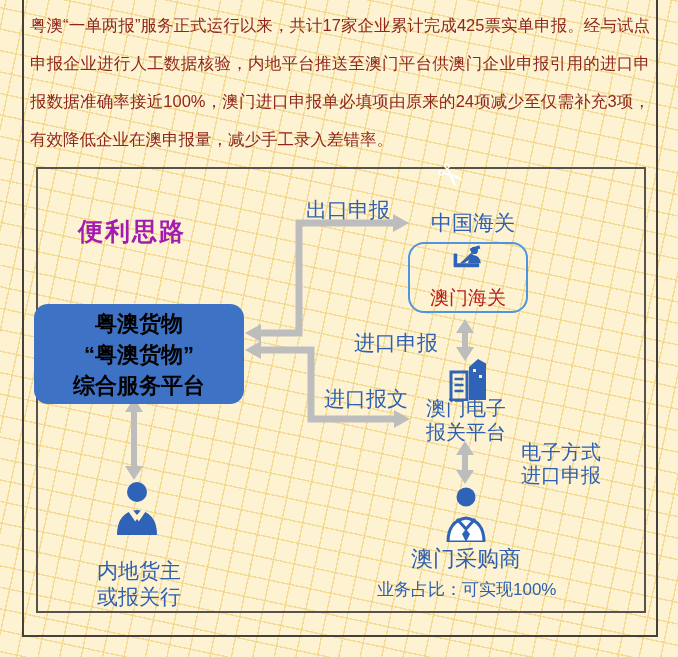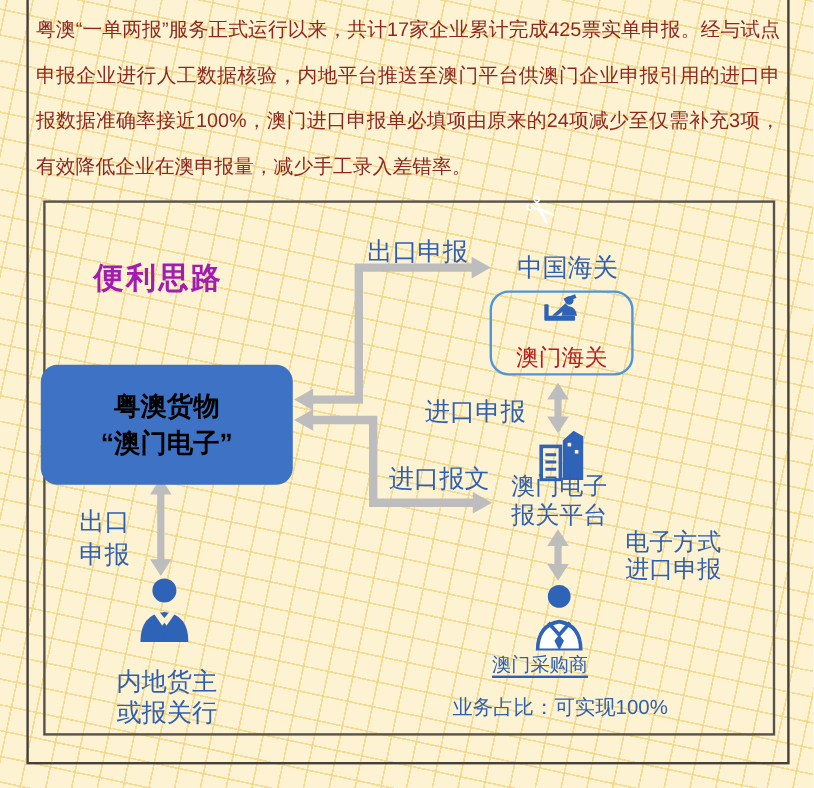--- a/index.html
+++ b/index.html
@@ -59,43 +59,43 @@
   #platform-box{
     left:34px;top:294px;width:210px;height:100px;
     background:#3e72c5;border-radius:14px;
     display:flex;flex-direction:column;justify-content:center;
     text-align:center;color:#000000;
     font-size:22px;font-weight:bold;line-height:31px;
     z-index:2;
     margin-top:10px;
   }
   .lbl{color:#2f5fae;font-size:21px;white-space:nowrap;}
-  .lbl-2line{line-height:26px;font-family:Liberation Mono, monospace;}
+  .lbl-2line{line-height:26px;}
   #label-export-top{left:306px;top:196px;}
   #china-customs-label{left:431px;top:209px;}
   #macau-customs-box{
     left:408px;top:242px;width:120px;height:71px;
     border:2.5px solid #4e95de;border-radius:16px;
     box-sizing:border-box;
     display:flex;flex-direction:column;align-items:center;justify-content:center;
   }
   #macau-customs-box .node-label{color:#b91c1c;font-size:19px;margin-top:17px;}
   #label-import-declaration{left:354px;top:329px;}
   #building-icon-wrap{left:445px;top:357px;width:46px;height:44px;}
   #macau-edi-label{left:419px;top:396px;width:94px;text-align:center;font-size:20px;line-height:24px;}
   #label-import-message{left:324px;top:385px;}
   #label-translate-exchange{left:312px;top:430px;}
   #label-export-left{left:66px;top:422px;font-size:21px;line-height:27px;}
   #person-mainland-wrap{left:115px;top:481px;width:44px;height:54px;}
   #mainland-owner-label{left:94px;top:558px;width:90px;text-align:center;font-size:21px;line-height:26px;}
   #label-electronic{left:501px;top:441px;font-size:20px;line-height:23px;margin-left:20px;}
   #person-macau-wrap{left:444px;top:486px;width:44px;height:56px;}
   #macau-purchaser-label{
-    left:410px;top:544px;width:112px;text-align:left;font-size:16px;
-    text-decoration:underline;text-decoration-thickness:2px;text-underline-offset:4px;
+    left:410px;top:544px;width:112px;text-align:center;font-size:22px;
+    text-decoration-thickness:2px;text-underline-offset:4px;
   }
   #label-business-ratio{left:377px;top:578px;font-size:17px;}
   #arrow-layer{left:0;top:0;width:678px;height:657px;z-index:1;pointer-events:none;}
   .blue-fill{fill:#2e63b8;}
   .blue-stroke{stroke:#2e63b8;}
 </style>
 </head>
 <body>
 
 <div id="screen">
@@ -138,21 +138,22 @@
       <polygon points="465,484 456,470 474,470" stroke="none"></polygon>
     </g>
   </svg>
 
   <div class="abs" id="scissors">✂</div>
 
   <div class="abs" id="diagram-title">便利思路</div>
 
   <div class="abs" id="platform-box">
     <span>粤澳货物</span>
-    <span>“澳门电子”</span>
+    <span>“粤澳货物”</span>
+    <span>综合服务平台</span>
   </div>
 
   <div class="abs lbl" id="label-export-top">出口申报</div>
 
   <div class="abs lbl" id="china-customs-label">中国海关</div>
 
   <div class="abs" id="macau-customs-box">
     <svg width="42" height="30" viewBox="0 0 42 30">
       <rect class="blue-fill" x="3" y="24" width="32" height="5" rx="1"></rect>
       <rect class="blue-fill" x="3" y="12" width="4.5" height="13" rx="1"></rect>
@@ -175,24 +176,20 @@
       <path class="blue-stroke" d="M9.5 22 h9 M9.5 28 h9 M9.5 34 h9" stroke-width="2.4" fill="none"></path>
     </svg>
   </div>
   <div class="abs lbl lbl-2line" id="macau-edi-label">
     <div>澳门电子</div>
     <div>报关平台</div>
   </div>
 
   <div class="abs lbl" id="label-import-message">进口报文</div>
 
-  <div class="abs lbl" id="label-export-left">
-    <div>出口</div>
-    <div>申报</div>
-  </div>
 
   <div class="abs" id="person-mainland-wrap">
     <svg width="44" height="54" viewBox="0 0 44 54">
       <circle class="blue-fill" cx="22" cy="11" r="10"></circle>
       <path class="blue-fill" d="M2 54 Q2 31 22 29 Q42 31 42 54 Z"></path>
       <path d="M13 30 L22 43 L31 30 L27 28 L22 34 L17 28 Z" fill="#fdf3d2"></path>
       <polygon class="blue-fill" points="22,38 19,42 22,52 25,42"></polygon>
     </svg>
   </div>
   <div class="abs lbl lbl-2line" id="mainland-owner-label">

